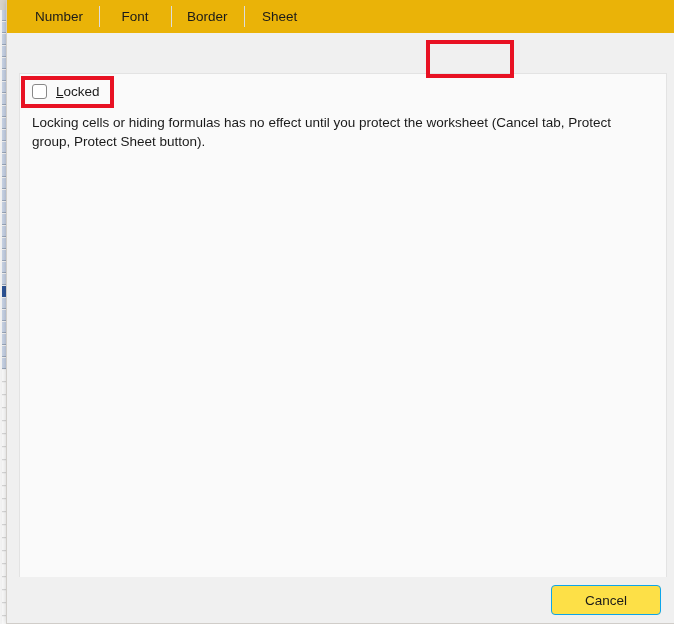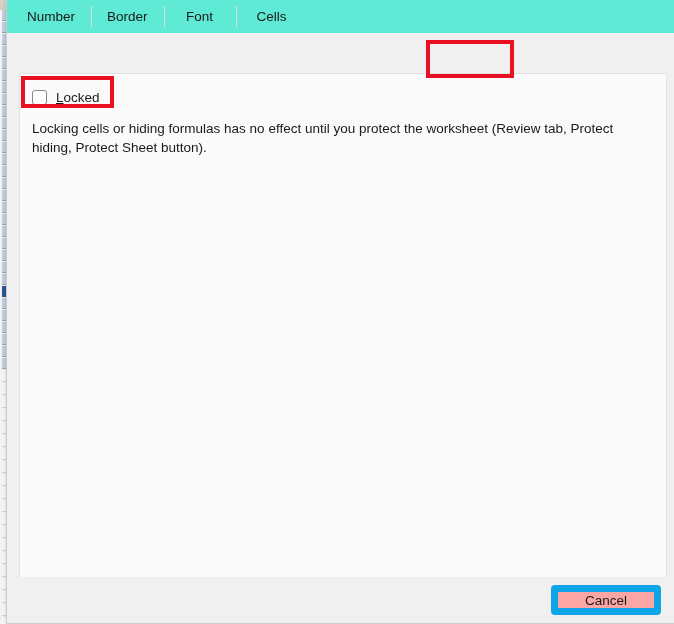--- a/index.html
+++ b/index.html
@@ -68,24 +68,24 @@
     background: transparent;
   }
   #help-btn  { right: 52px; font-size: 15px; }
   #close-btn { right: 4px; }
   #close-btn svg { display:block; }
 
   
   #tabstrip {
     position: relative;
     height: 33px;
-    background: #5eead4;
+    background: #eab308;
     display: flex;
     align-items: stretch;
-    padding-left: 4px;
+    padding-left: 12px;
   }
   .tab {
     position: relative;
     display: flex; align-items: center; justify-content: center;
     padding: 0 16px;
     font-size: 13.5px;
     color: #1a1a1a;
     min-width: 72px;
     background: transparent;
     cursor: default;
@@ -117,21 +117,21 @@
     border: 1px solid #e3e3e3;
     border-top-color: #e3e3e3;
   }
 
   .check-row {
     display: flex; align-items: center;
     margin: 0 0 0 12px;
     height: 26px;
     cursor: default;
   }
-  #locked-row  { margin-top: 10px; }
+  #locked-row  { margin-top: 4px; }
   #hidden-row  { margin-top: 2px; }
   .checkbox {
     width: 15px; height: 15px;
     border: 1px solid #888888;
     border-radius: 3px;
     background: #ffffff;
     flex: 0 0 auto;
   }
   .check-label {
     margin-left: 9px;
@@ -166,22 +166,22 @@
     background: #f0f0f0;
     display: flex; align-items: center; justify-content: flex-end;
     padding-right: 14px;
     gap: 12px;
   }
   .dlg-btn {
     width: 110px; height: 30px;
     display: flex; align-items: center; justify-content: center;
     font-size: 13.5px;
     color: #1a1a1a;
-    background: #fca5a5;
-    border: 7px solid #0ea5e9;
+    background: #fde047;
+    border: 1px solid #0ea5e9;
     border-radius: 4px;
     cursor: default;
   }
   .dlg-btn.default {
     border: 1px solid #1476c6;
     background: #fdfdfd;
   }
 </style>
 </head>
 <body>
@@ -242,39 +242,39 @@
   </div>
 
 <div id="dialog">
 
 
   <div id="tabstrip">
     <div class="tab">
       <span>Number</span>
     </div>
     <div class="tab">
+      <span>Font</span>
+    </div>
+    <div class="tab">
       <span>Border</span>
     </div>
     <div class="tab">
-      <span>Font</span>
-    </div>
-    <div class="tab">
-      <span>Cells</span>
+      <span>Sheet</span>
     </div>
   </div>
 
   <div id="content">
 
     <div class="check-row" id="locked-row">
       <span class="checkbox"></span>
       <span class="check-label"><span class="acc">L</span>ocked</span>
     </div>
 
 
-    <div id="description">Locking cells or hiding formulas has no effect until you protect the worksheet (Review tab, Protect hiding, Protect Sheet button).</div>
+    <div id="description">Locking cells or hiding formulas has no effect until you protect the worksheet (Cancel tab, Protect group, Protect Sheet button).</div>
   </div>
 
   <div class="annot" id="annot-protection"></div>
   <div class="annot" id="annot-locked"></div>
 
   <div id="footer">
     <div class="dlg-btn">Cancel</div>
   </div>
 
 </div>

